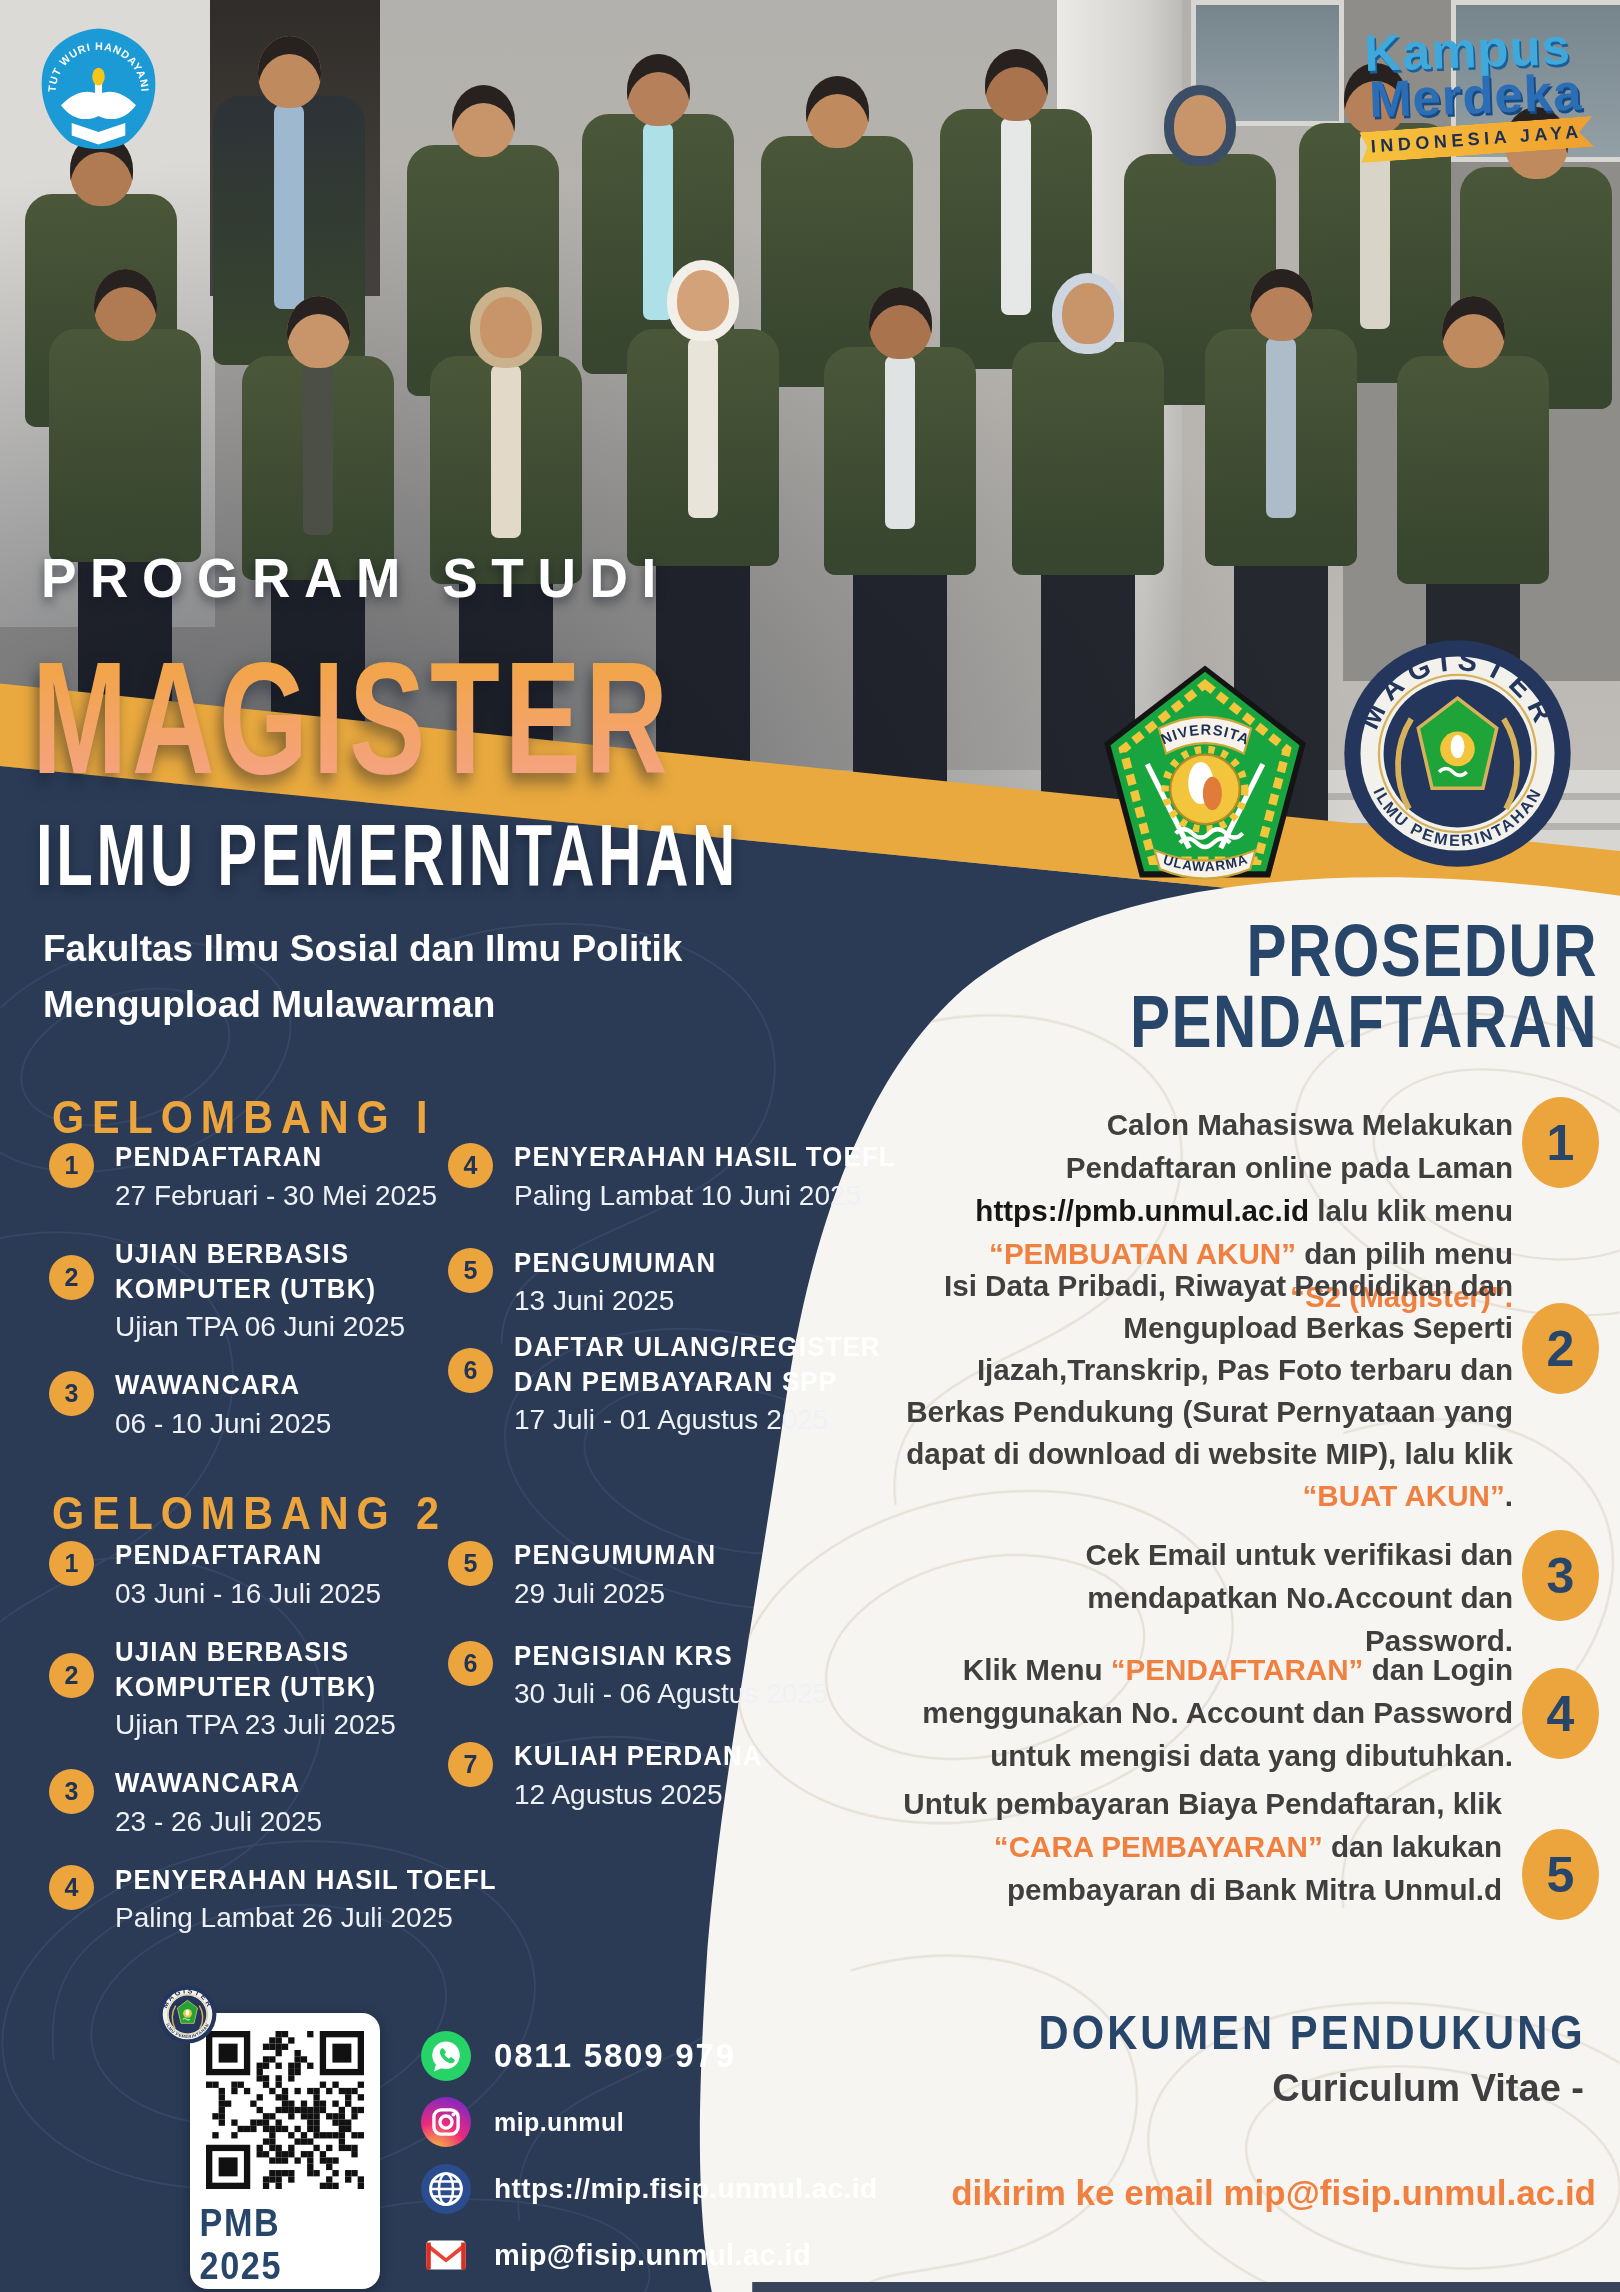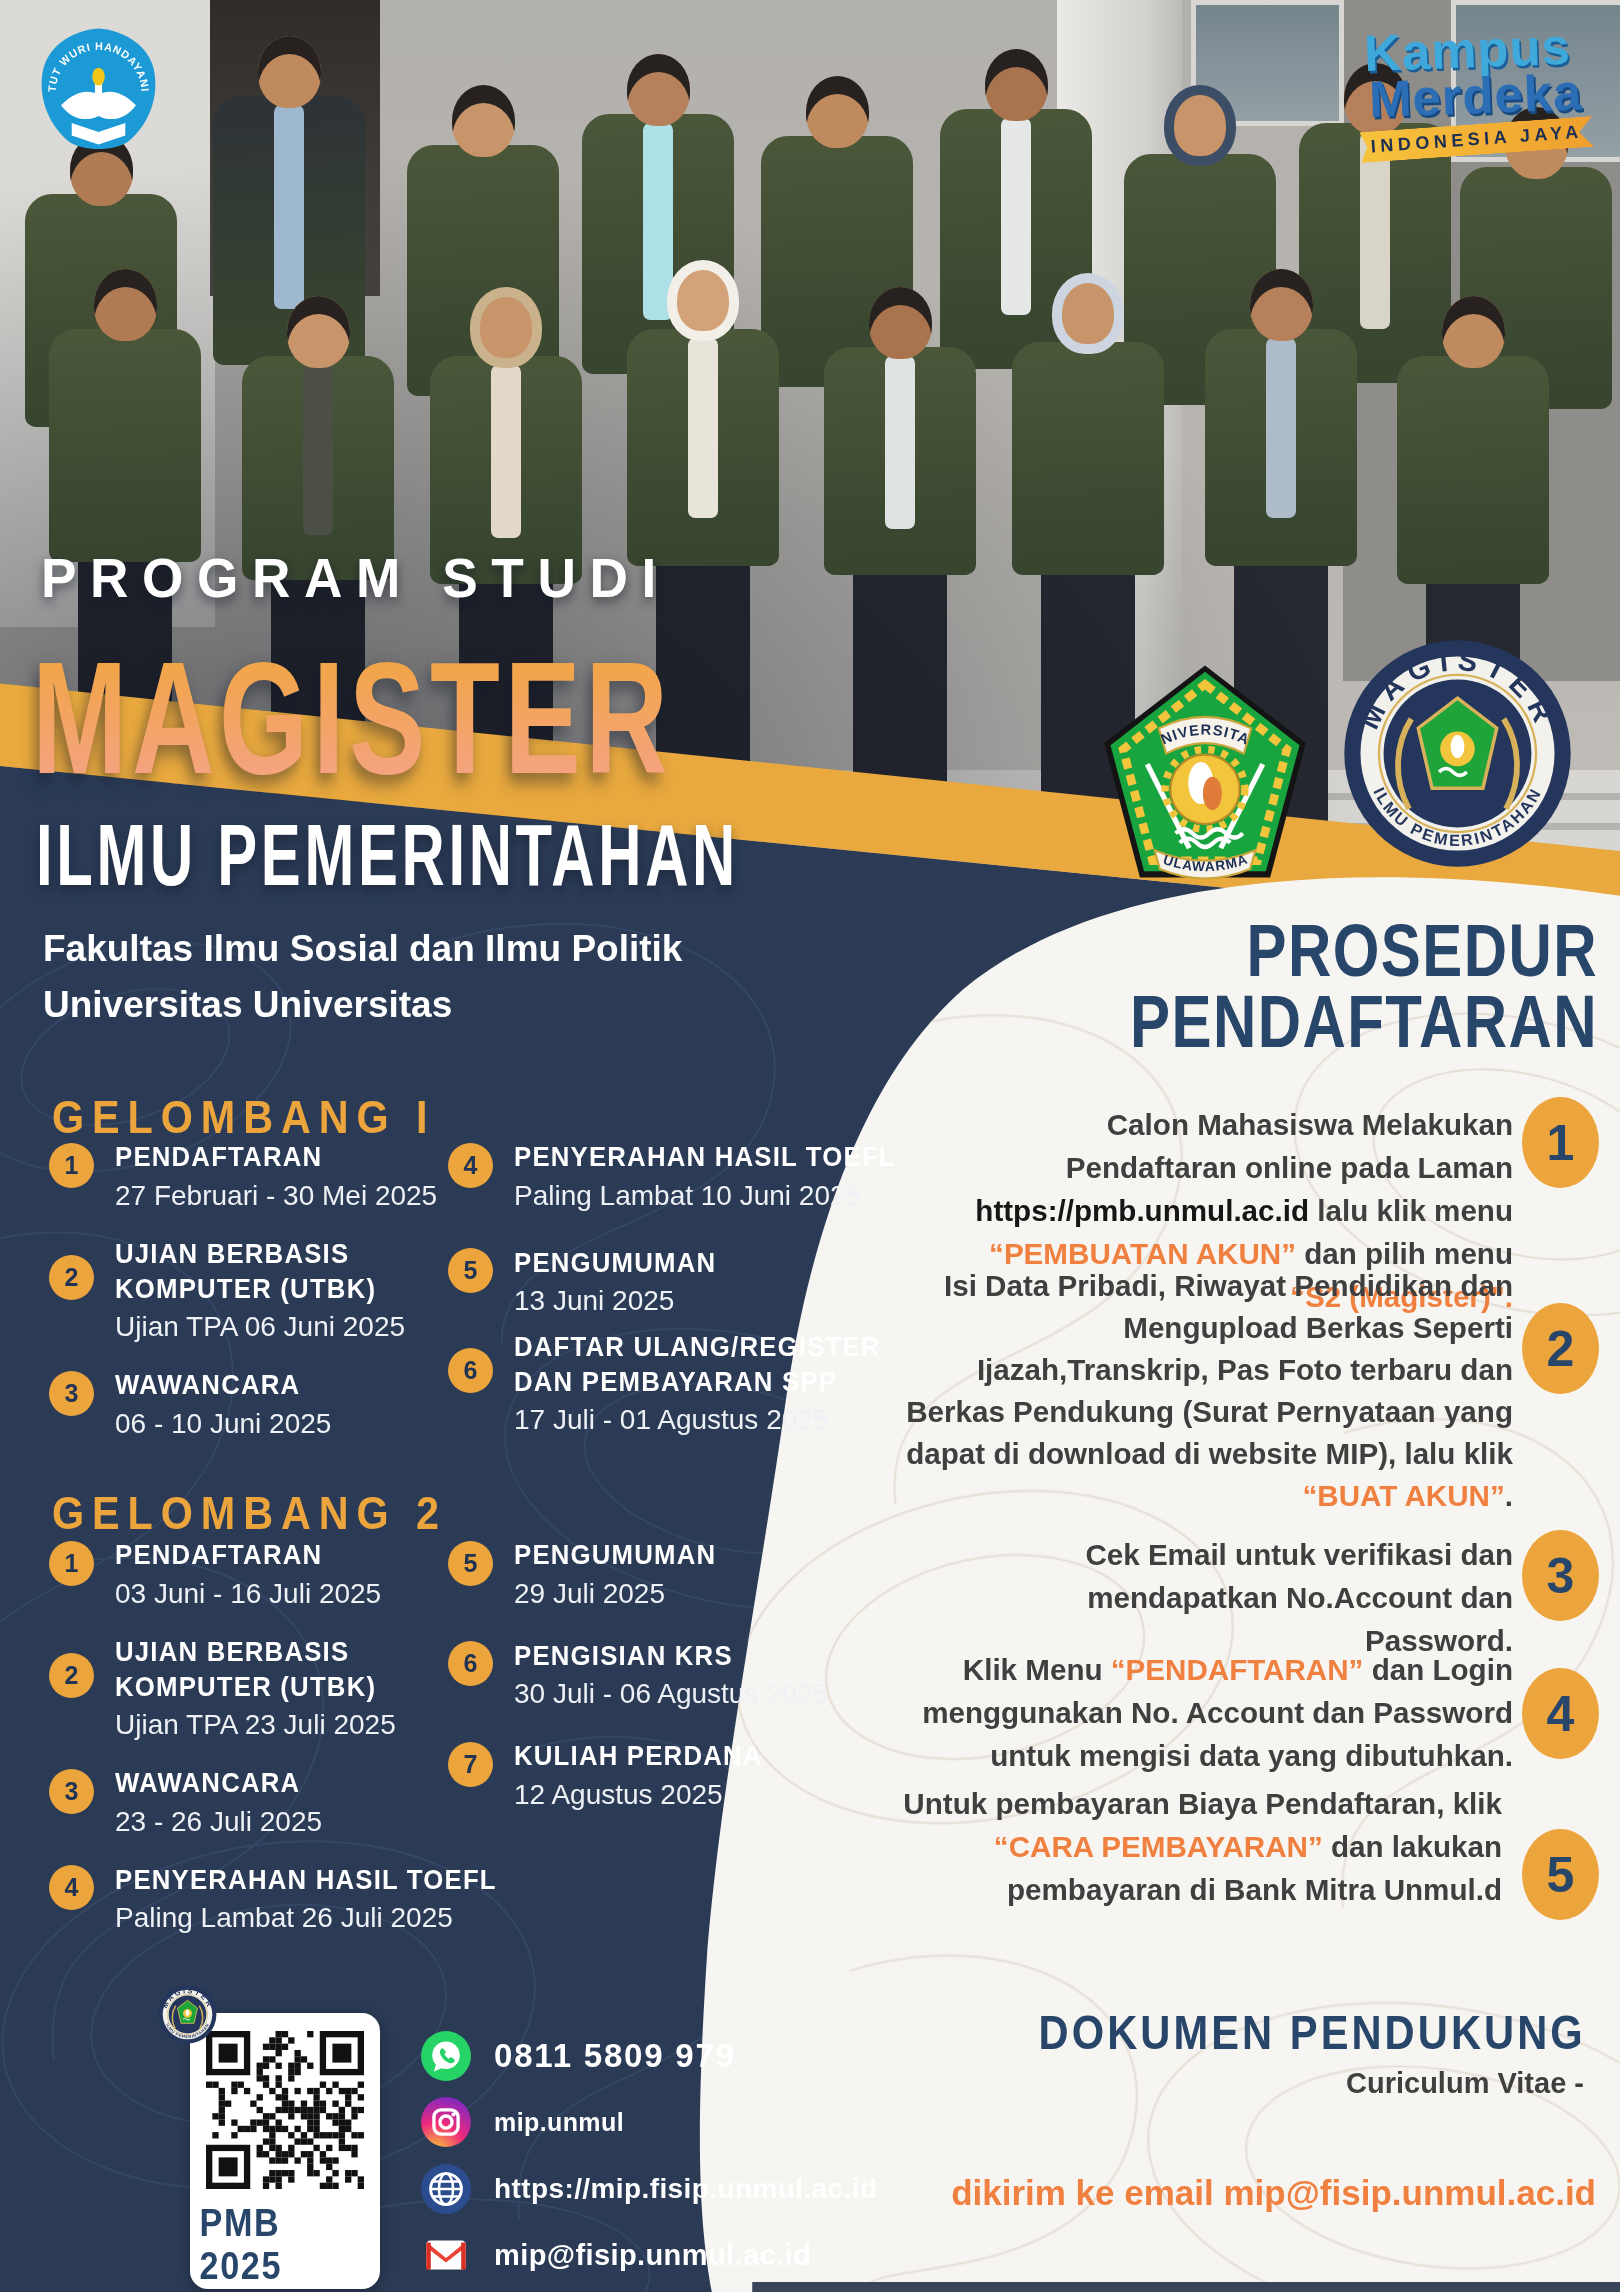--- a/index.html
+++ b/index.html
@@ -77,21 +77,21 @@
   .step{z-index:4;text-align:right;font-size:29.6px;font-weight:700;color:#3f3f3f;line-height:43px;}
   .acc{color:#f08040;}
   .lnk{color:#161616;}
   .badge{z-index:4;width:77px;height:91px;border-radius:50%;background:#eca43d;
     display:flex;align-items:center;justify-content:center;color:#274669;
     font-size:50px;font-weight:700;}
 
   
   .doc-title{right:34px;top:2004px;z-index:4;color:#274669;font-size:49px;font-weight:700;
     letter-spacing:3.6px;transform:scaleX(.85);transform-origin:100% 0;white-space:nowrap;font-stretch:condensed;}
-  .doc-line{z-index:4;text-align:right;font-size:29px;font-weight:700;color:#3f3f3f;white-space:nowrap;}
+  .doc-line{z-index:4;text-align:right;font-size:38px;font-weight:700;color:#3f3f3f;white-space:nowrap;}
   .doc-mail{z-index:4;text-align:right;font-size:35px;font-weight:700;color:#f08040;white-space:nowrap;}
 
   
   .qr-card{left:190px;top:2013px;width:190px;height:276px;background:#fff;border-radius:18px;
     z-index:4;display:flex;flex-direction:column;align-items:center;
     box-shadow:0 3.6px 12.5px rgba(0,0,0,.3);}
   .qr-box{width:158px;height:158px;margin-top:18px;}
   .qr-label{margin-top:12.5px;color:#274669;font-size:38px;font-weight:700;letter-spacing:1.8px;
     transform:scaleX(.9);font-stretch:condensed;}
   .contact-row{z-index:5;display:flex;align-items:center;gap:23px;}
@@ -251,21 +251,21 @@
     <div class="km-1">Kampus</div>
     <div class="km-2">Merdeka</div>
     <div class="km-ribbon">INDONESIA JAYA</div>
   </div>
 
   <div class="abs program-studi">PROGRAM STUDI</div>
   <div class="abs magister">MAGISTER</div>
   <div class="abs ilmu">ILMU PEMERINTAHAN</div>
   <div class="abs fakultas">
     <div>Fakultas Ilmu Sosial dan Ilmu Politik</div>
-    <div>Universitas Universitas</div>
+    <div>Mengupload Mulawarman</div>
   </div>
 
   <svg class="abs crest" style="left:1100px;top:661px;" width="210" height="224" viewBox="0 0 200 213">
     <path d="M100,4 L196,78 L162,206 L38,206 L4,78 Z" fill="#141414"></path>
     <path d="M100,10 L190,80 L158,200 L42,200 L10,80 Z" fill="#18a53f"></path>
     <path d="M100,22 L178,84 L150,190 L50,190 L22,84 Z" fill="none" stroke="#f2c53d" stroke-width="8" stroke-dasharray="10 6"></path>
     <path d="M56,64 Q100,42 144,64 L137,88 Q100,68 63,88 Z" fill="#f7f3ea" stroke="#caa53a" stroke-width="2"></path>
     <path id="umArc" d="M60,80 Q100,60 140,80" fill="none"></path>
     <text font-size="14" font-weight="bold" fill="#1c2f55" letter-spacing="1" font-family="Liberation Sans,sans-serif">
       <textPath href="#umArc" startOffset="50%" text-anchor="middle">UNIVERSITAS</textPath>

